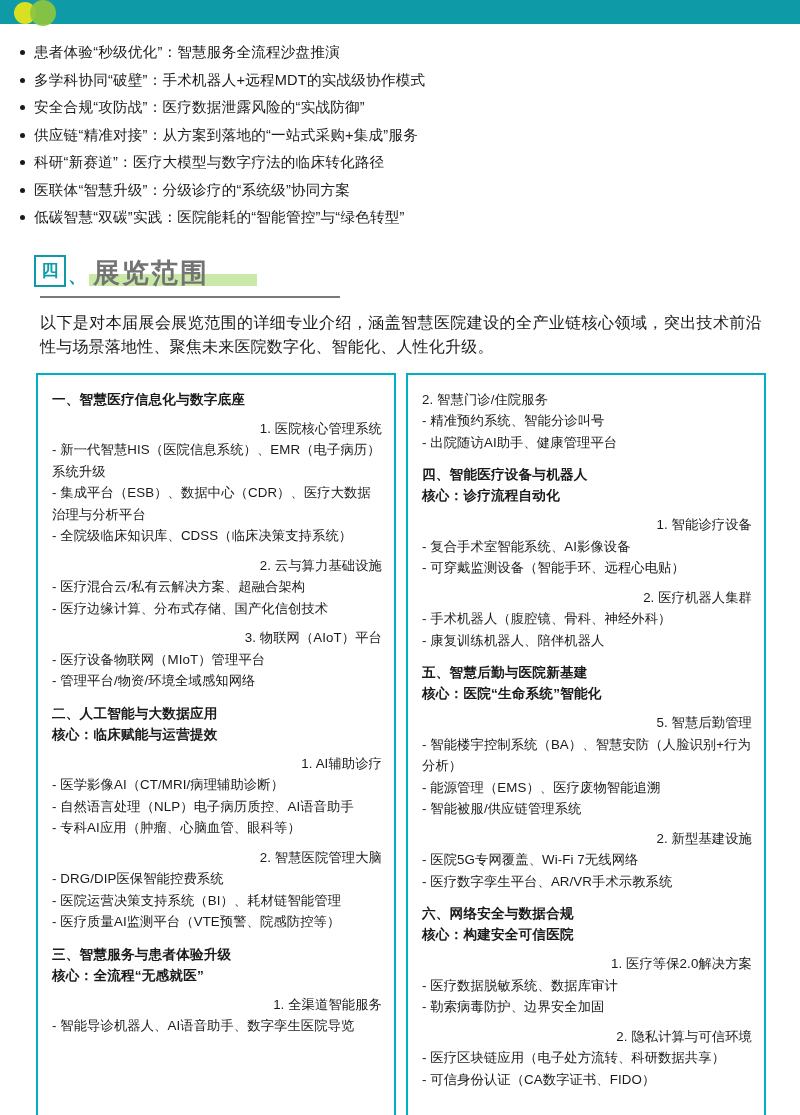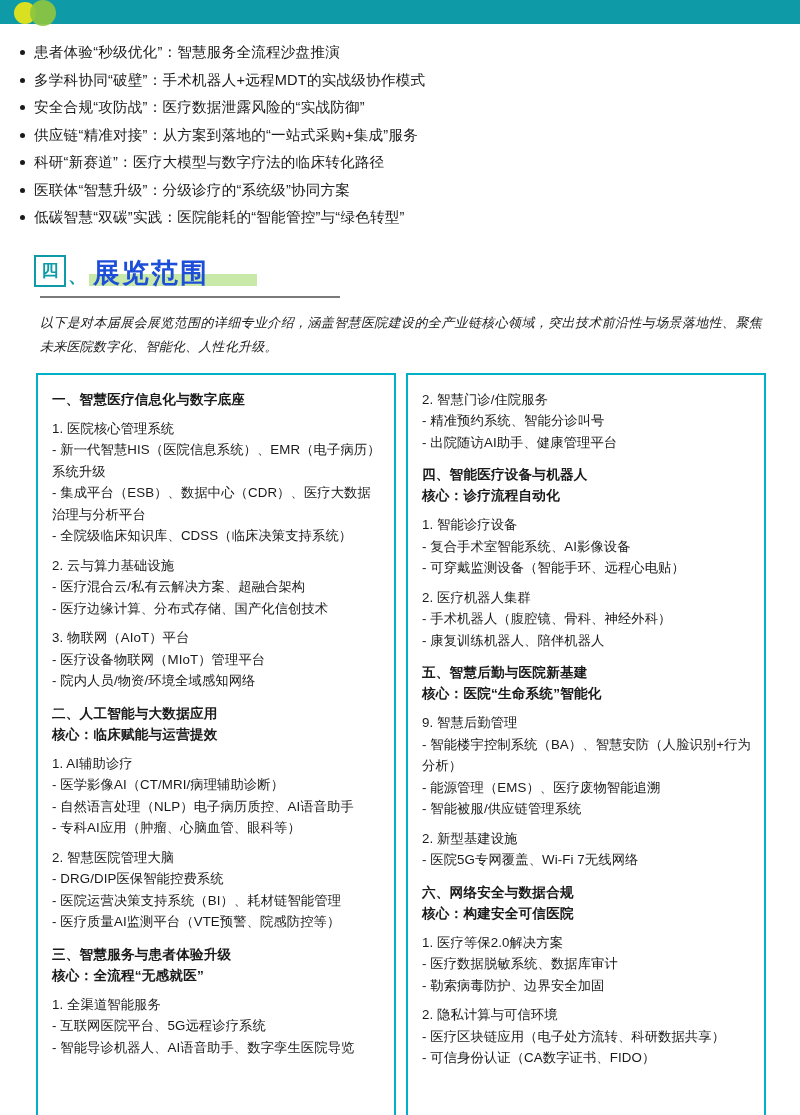--- a/index.html
+++ b/index.html
@@ -90,21 +90,21 @@
     line-height: 1;
     transform: translateY(-2px);
   }
   .sec-title-wrap {
     position: relative;
     padding-bottom: 0px;
   }
   .sec-title {
     font-size: 27px;
     font-weight: bold;
-    color: #1d4ed8;
+    color: #737373;
     letter-spacing: 2px;
     line-height: 1;
     position: relative;
     z-index: 2;
   }
   .sec-title-hl {
     position: absolute;
     left: -4px;
     bottom: 1px;
     height: 12px;
@@ -114,25 +114,24 @@
   }
   .head-rule {
     margin: 9px 0 0 40px;
     width: 300px;
     height: 2px;
     background: #7a7a7a;
   }
   
   .intro {
     padding: 13px 38px 0 40px;
-    font-size: 13px;
+    font-size: 16px;
     line-height: 24px;
     text-align: justify;
     letter-spacing: 0.2px;
-    font-style: italic;
   }
   
   .cols {
     display: flex;
     gap: 10px;
     padding: 14px 34px 0 36px;
     box-sizing: border-box;
   }
   .col {
     flex: 1;
@@ -158,20 +157,21 @@
     letter-spacing: 0.2px;
     margin-bottom: 2px;
   }
   .item {
     font-size: 13.3px;
     line-height: 21.5px;
     letter-spacing: 0.1px;
   }
   .item-head {
     margin-top: 8px;
+    text-align: right;
   }
   .item-sub {
     padding-left: 0px;
   }
 </style>
 </head>
 <body>
 
 <div class="topbar">
   <div class="topbar-dot1"></div>
@@ -213,21 +213,21 @@
         <div class="item item-sub">- 新一代智慧HIS（医院信息系统）、EMR（电子病历）系统升级</div>
         <div class="item item-sub">- 集成平台（ESB）、数据中心（CDR）、医疗大数据治理与分析平台</div>
         <div class="item item-sub">- 全院级临床知识库、CDSS（临床决策支持系统）</div>
 
         <div class="item item-head">2. 云与算力基础设施</div>
         <div class="item item-sub">- 医疗混合云/私有云解决方案、超融合架构</div>
         <div class="item item-sub">- 医疗边缘计算、分布式存储、国产化信创技术</div>
 
         <div class="item item-head">3. 物联网（AIoT）平台</div>
         <div class="item item-sub">- 医疗设备物联网（MIoT）管理平台</div>
-        <div class="item item-sub">- 院内人员/物资/环境全域感知网络</div>
+        <div class="item item-sub">- 管理平台/物资/环境全域感知网络</div>
       </div>
 
       <div class="blk">
         <div class="blk-title">二、人工智能与大数据应用</div>
         <div class="blk-core">核心：临床赋能与运营提效</div>
 
         <div class="item item-head">1. AI辅助诊疗</div>
         <div class="item item-sub">- 医学影像AI（CT/MRI/病理辅助诊断）</div>
         <div class="item item-sub">- 自然语言处理（NLP）电子病历质控、AI语音助手</div>
         <div class="item item-sub">- 专科AI应用（肿瘤、心脑血管、眼科等）</div>
@@ -236,21 +236,20 @@
         <div class="item item-sub">- DRG/DIP医保智能控费系统</div>
         <div class="item item-sub">- 医院运营决策支持系统（BI）、耗材链智能管理</div>
         <div class="item item-sub">- 医疗质量AI监测平台（VTE预警、院感防控等）</div>
       </div>
 
       <div class="blk">
         <div class="blk-title">三、智慧服务与患者体验升级</div>
         <div class="blk-core">核心：全流程“无感就医”</div>
 
         <div class="item item-head">1. 全渠道智能服务</div>
-        <div class="item item-sub">- 互联网医院平台、5G远程诊疗系统</div>
         <div class="item item-sub">- 智能导诊机器人、AI语音助手、数字孪生医院导览</div>
       </div>
 
     </div>
 
     <div class="col">
 
       <div class="blk">
         <div class="item">2. 智慧门诊/住院服务</div>
         <div class="item item-sub">- 精准预约系统、智能分诊叫号</div>
@@ -267,27 +266,28 @@
 
         <div class="item item-head">2. 医疗机器人集群</div>
         <div class="item item-sub">- 手术机器人（腹腔镜、骨科、神经外科）</div>
         <div class="item item-sub">- 康复训练机器人、陪伴机器人</div>
       </div>
 
       <div class="blk">
         <div class="blk-title">五、智慧后勤与医院新基建</div>
         <div class="blk-core">核心：医院“生命系统”智能化</div>
 
-        <div class="item item-head">9. 智慧后勤管理</div>
+        <div class="item item-head">5. 智慧后勤管理</div>
         <div class="item item-sub"> - 智能楼宇控制系统（BA）、智慧安防（人脸识别+行为分析）</div>
         <div class="item item-sub">- 能源管理（EMS）、医疗废物智能追溯</div>
         <div class="item item-sub">- 智能被服/供应链管理系统</div>
 
         <div class="item item-head">2. 新型基建设施</div>
         <div class="item item-sub">- 医院5G专网覆盖、Wi-Fi 7无线网络</div>
+        <div class="item item-sub">- 医疗数字孪生平台、AR/VR手术示教系统</div>
       </div>
 
       <div class="blk">
         <div class="blk-title">六、网络安全与数据合规</div>
         <div class="blk-core">核心：构建安全可信医院</div>
 
         <div class="item item-head">1. 医疗等保2.0解决方案</div>
         <div class="item item-sub">- 医疗数据脱敏系统、数据库审计</div>
         <div class="item item-sub">- 勒索病毒防护、边界安全加固</div>
 

